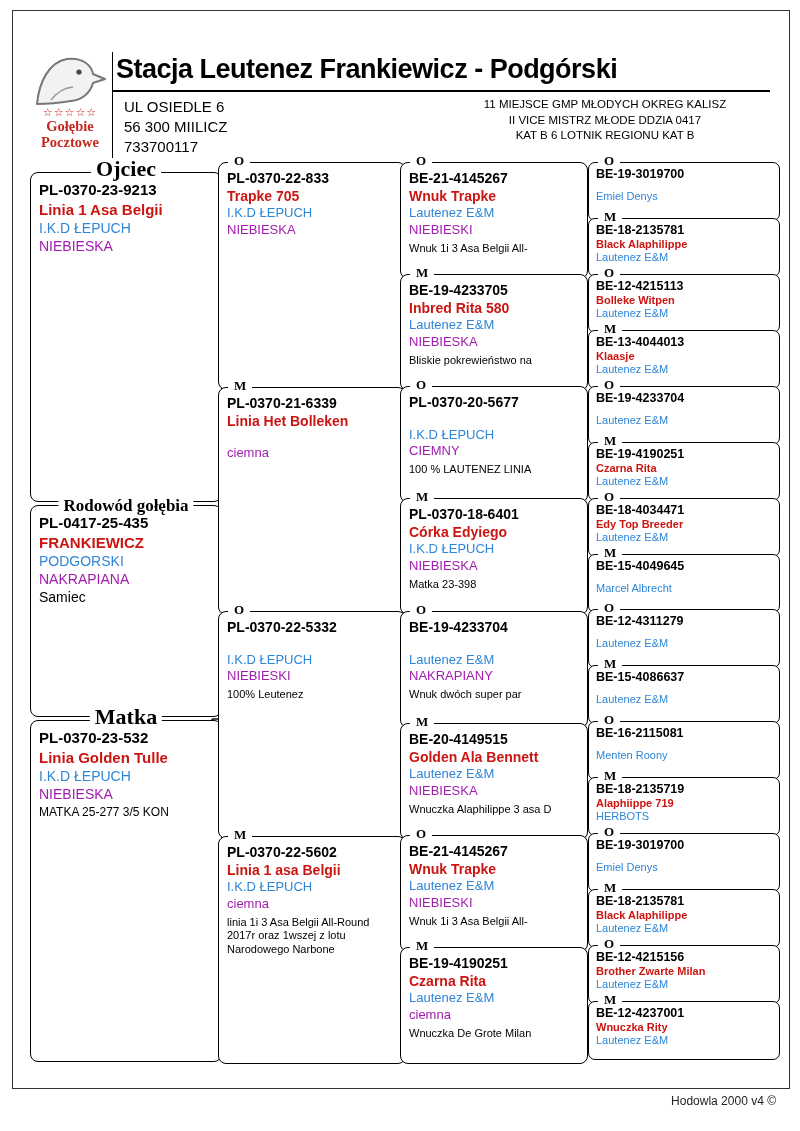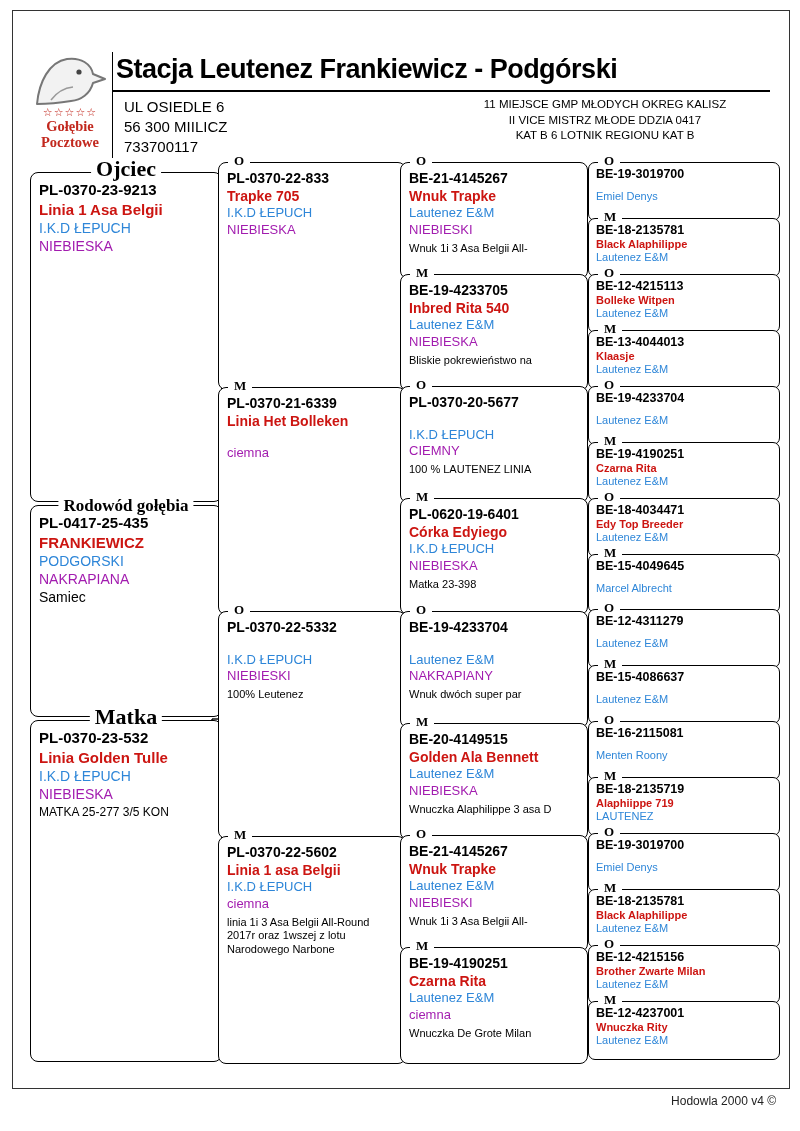--- a/index.html
+++ b/index.html
@@ -195,36 +195,36 @@
       <span class="pbox-label om">O</span>
       <div class="ln ring">BE-21-4145267</div>
       <div class="ln name">Wnuk Trapke</div>
       <div class="ln loft">Lautenez E&amp;M</div>
       <div class="ln colr">NIEBIESKI</div>
       <div class="ln note">Wnuk 1i 3 Asa Belgii All-</div>
     </div>
     <div class="pbox c3" style="left: 400px; top: 274px; width: 172px; height: 105px;">
       <span class="pbox-label om">M</span>
       <div class="ln ring">BE-19-4233705</div>
-      <div class="ln name">Inbred Rita 540</div>
+      <div class="ln name">Inbred Rita 580</div>
       <div class="ln loft">Lautenez E&amp;M</div>
       <div class="ln colr">NIEBIESKA</div>
       <div class="ln note">Bliskie pokrewieństwo na</div>
     </div>
     <div class="pbox c3" style="left: 400px; top: 386px; width: 172px; height: 105px;">
       <span class="pbox-label om">O</span>
       <div class="ln ring">PL-0370-20-5677</div>
       <div class="ln sp"></div>
       <div class="ln loft">I.K.D ŁEPUCH</div>
       <div class="ln colr">CIEMNY</div>
       <div class="ln note">100 % LAUTENEZ LINIA</div>
     </div>
     <div class="pbox c3" style="left: 400px; top: 498px; width: 172px; height: 105px;">
       <span class="pbox-label om">M</span>
-      <div class="ln ring">PL-0620-19-6401</div>
+      <div class="ln ring">PL-0370-18-6401</div>
       <div class="ln name">Córka Edyiego</div>
       <div class="ln loft">I.K.D ŁEPUCH</div>
       <div class="ln colr">NIEBIESKA</div>
       <div class="ln note">Matka 23-398</div>
     </div>
     <div class="pbox c3" style="left: 400px; top: 611px; width: 172px; height: 105px;">
       <span class="pbox-label om">O</span>
       <div class="ln ring">BE-19-4233704</div>
       <div class="ln sp"></div>
       <div class="ln loft">Lautenez E&amp;M</div>
@@ -318,21 +318,21 @@
     <div class="pbox c4" style="left: 588px; top: 721px; width: 178px; height: 51px;">
       <span class="pbox-label om">O</span>
       <div class="ln ring">BE-16-2115081</div>
       <div class="ln sp"></div>
       <div class="ln loft">Menten Roony</div>
     </div>
     <div class="pbox c4" style="left: 588px; top: 777px; width: 178px; height: 51px;">
       <span class="pbox-label om">M</span>
       <div class="ln ring">BE-18-2135719</div>
       <div class="ln name">Alaphiippe 719</div>
-      <div class="ln loft">LAUTENEZ</div>
+      <div class="ln loft">HERBOTS</div>
     </div>
     <div class="pbox c4" style="left: 588px; top: 833px; width: 178px; height: 51px;">
       <span class="pbox-label om">O</span>
       <div class="ln ring">BE-19-3019700</div>
       <div class="ln sp"></div>
       <div class="ln loft">Emiel Denys</div>
     </div>
     <div class="pbox c4" style="left: 588px; top: 889px; width: 178px; height: 51px;">
       <span class="pbox-label om">M</span>
       <div class="ln ring">BE-18-2135781</div>

